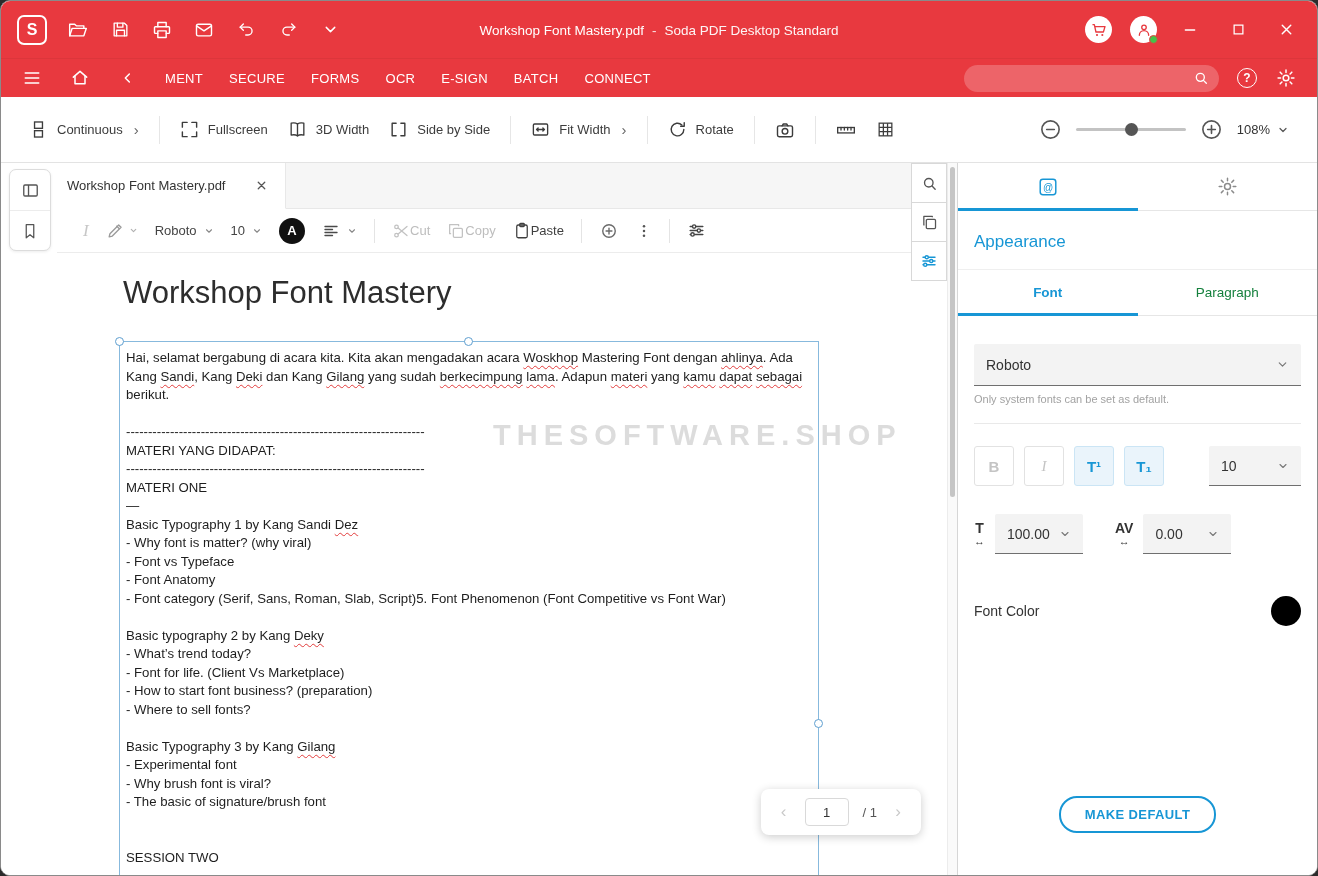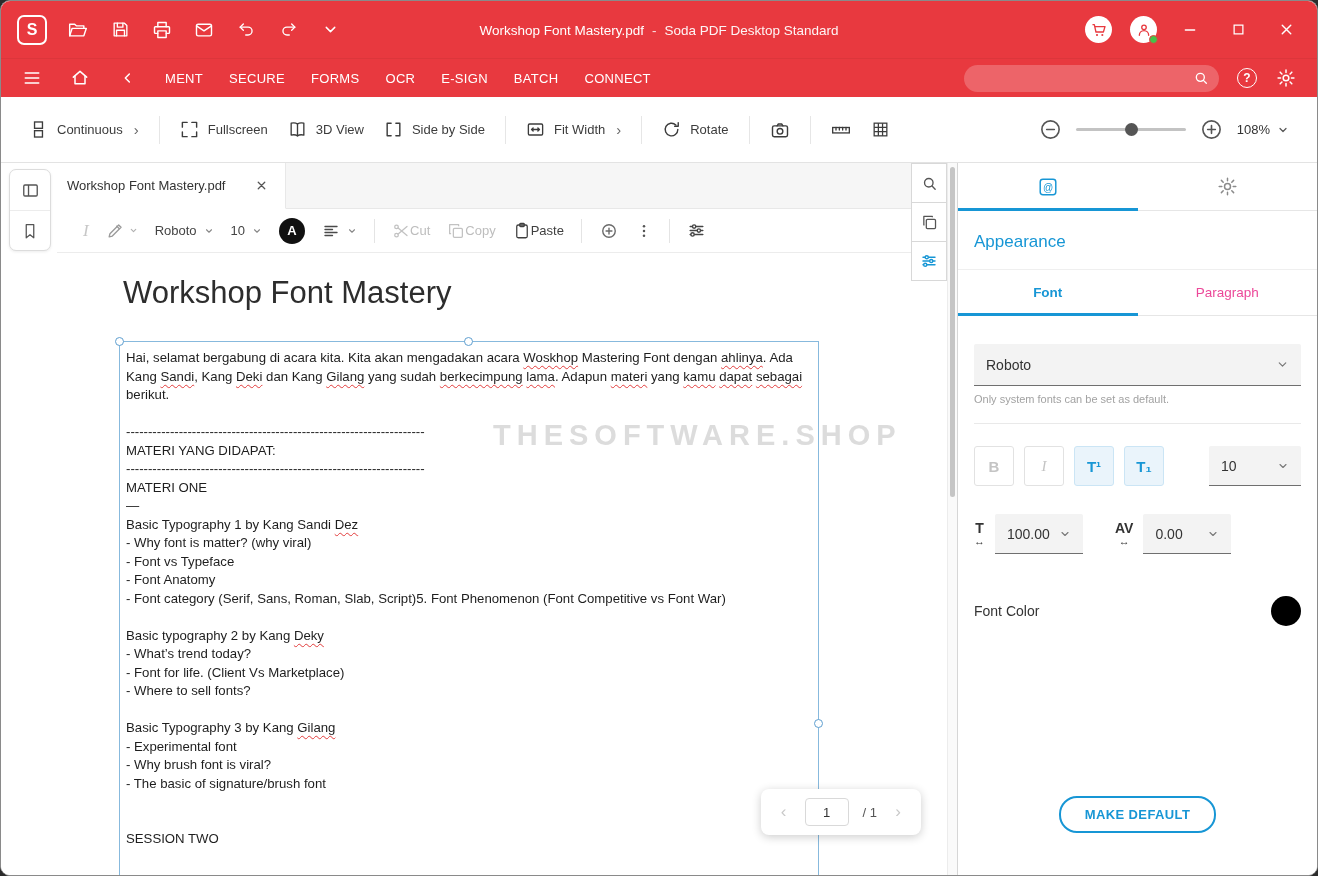--- a/index.html
+++ b/index.html
@@ -94,21 +94,21 @@
   .vthumb { position:absolute; left:2px; right:2px; top:4px; height:330px; background:#c5c5c5; border-radius:4px; }
 
   
   .rightpanel { width:360px; flex:0 0 auto; background:#fff; border-left:1px solid #d6d6d6; display:flex; flex-direction:column; }
   .ptabs { height:48px; display:flex; border-bottom:1px solid #e6e6e6; flex:0 0 auto; }
   .ptab { flex:1; display:flex; align-items:center; justify-content:center; position:relative; color:#8a8a8a; }
   .ptab.active { color:var(--blue); }
   .ptab.active::after { content:""; position:absolute; left:0; right:0; bottom:-1px; height:3px; background:var(--blue); }
   .pheading { padding:21px 16px 17px; font-size:17px; color:var(--blue); border-bottom:1px solid #efefef; }
   .ftabs { height:46px; display:flex; border-bottom:1px solid #e6e6e6; flex:0 0 auto; }
-  .ftab { flex:1; display:flex; align-items:center; justify-content:center; position:relative; font-size:13.5px; color:#ec4899; }
+  .ftab { flex:1; display:flex; align-items:center; justify-content:center; position:relative; font-size:13.5px; color:#15803d; }
   .ftab.active { color:var(--blue); font-weight:bold; }
   .ftab.active::after { content:""; position:absolute; left:0; right:0; bottom:-1px; height:3px; background:var(--blue); }
   .pcontent { flex:1; display:flex; flex-direction:column; padding:0 16px; min-height:0; }
   .dd { background:#f3f3f3; border-bottom:1px solid #6f6f6f; border-radius:2px 2px 0 0; height:42px;
         display:flex; align-items:center; justify-content:space-between; padding:0 12px; font-size:14px; color:#333; }
   .dd .cdn { color:#777; }
   .dd-font { margin-top:28px; }
   .helper { margin-top:7px; font-size:11px; color:#a2a2a2; }
   .pdivider { margin-top:18px; border-top:1px solid #e9e9e9; }
   .btnrow { margin-top:22px; display:flex; align-items:center; gap:10px; }
@@ -285,21 +285,21 @@
       <svg width="19" height="19" viewBox="0 0 24 24" fill="none" stroke="currentColor" stroke-width="1.8" stroke-linecap="round" stroke-linejoin="round">
           <path d="M9 3H3v6M15 3h6v6M3 15v6h6M21 15v6h-6"></path>
         </svg>
       <span>Fullscreen</span>
     </div>
     <div class="vb-item">
       <svg width="19" height="19" viewBox="0 0 24 24" fill="none" stroke="currentColor" stroke-width="1.7" stroke-linecap="round" stroke-linejoin="round">
           <path d="M12 5c-2-1.4-5-1.6-8-1v15c3-.6 6-.4 8 1 2-1.4 5-1.6 8-1V4c-3-.6-6-.4-8 1z"></path>
           <path d="M12 5v15"></path>
         </svg>
-      <span>3D View</span>
+      <span>3D Width</span>
     </div>
     <div class="vb-item">
       <svg width="19" height="19" viewBox="0 0 24 24" fill="none" stroke="currentColor" stroke-width="1.8" stroke-linecap="round" stroke-linejoin="round">
           <path d="M9 4H4v16h5M15 4h5v16h-5"></path>
         </svg>
       <span>Side by Side</span>
     </div>
     <div class="vsep"></div>
     <div class="vb-item">
       <svg width="19" height="19" viewBox="0 0 24 24" fill="none" stroke="currentColor" stroke-width="1.7" stroke-linecap="round" stroke-linejoin="round">
@@ -492,20 +492,21 @@
               <div class="doc-line"><span>—</span></div>
               <div class="doc-line"><span>Basic Typography 1 by Kang Sandi </span><span class="err">Dez</span></div>
               <div class="doc-line"><span>- Why font is matter? (why viral)</span></div>
               <div class="doc-line"><span>- Font vs Typeface</span></div>
               <div class="doc-line"><span>- Font Anatomy</span></div>
               <div class="doc-line"><span>- Font category (Serif, Sans, Roman, Slab, Script)5. Font Phenomenon (Font Competitive vs Font War)</span></div>
               <div class="doc-line gap"></div>
               <div class="doc-line"><span>Basic typography 2 by Kang </span><span class="err">Deky</span></div>
               <div class="doc-line"><span>- What’s trend today?</span></div>
               <div class="doc-line"><span>- Font for life. (Client Vs Marketplace)</span></div>
+              <div class="doc-line"><span>- How to start font business? (preparation)</span></div>
               <div class="doc-line"><span>- Where to sell fonts?</span></div>
               <div class="doc-line gap"></div>
               <div class="doc-line"><span>Basic Typography 3 by Kang </span><span class="err">Gilang</span></div>
               <div class="doc-line"><span>- Experimental font</span></div>
               <div class="doc-line"><span>- Why brush font is viral?</span></div>
               <div class="doc-line"><span>- The basic of signature/brush font</span></div>
               <div class="doc-line gap"></div>
               <div class="doc-line gap"></div>
               <div class="doc-line"><span>SESSION TWO</span></div>
             </div>

